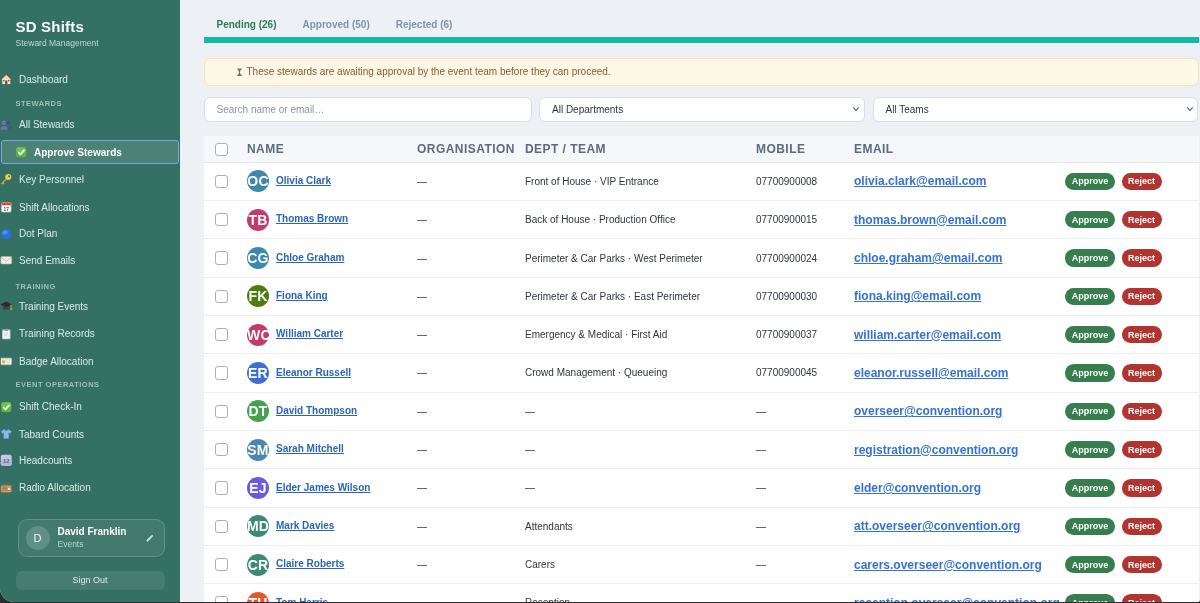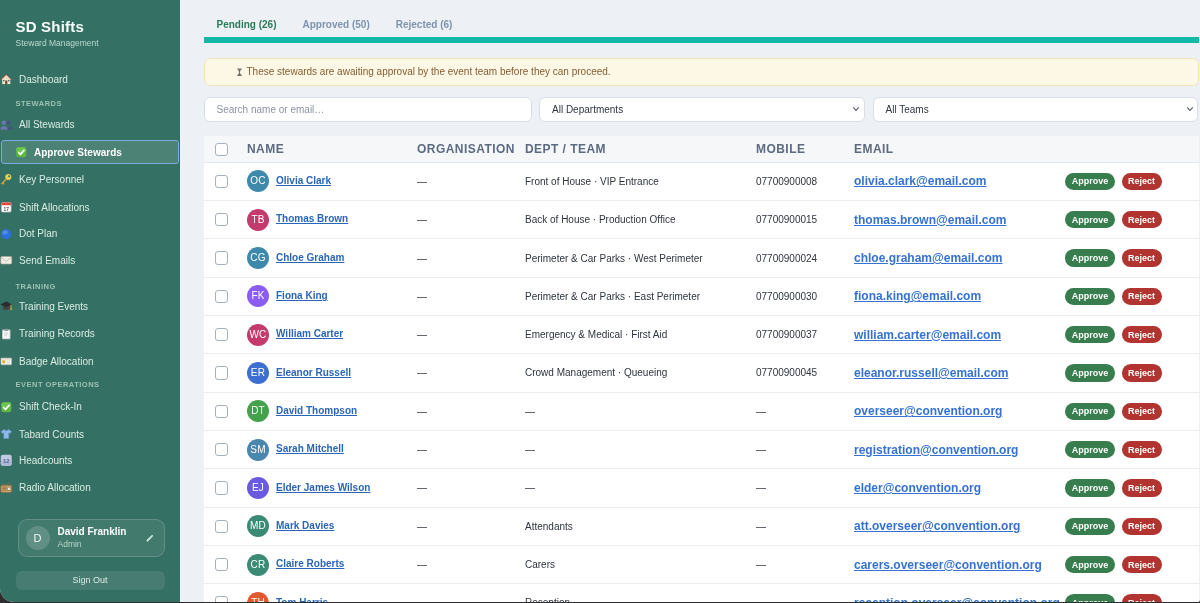--- a/index.html
+++ b/index.html
@@ -43,21 +43,21 @@
 tbody tr { height:38.33px; }
 td { border-bottom:1px solid #e9edf2; font-size:10px; color:#2e3440; }
 .c-cb { width:43.5px; padding-left:11px; }
 .c-name { width:170px; }
 .c-org { width:108px; }
 .c-dept { width:231px; }
 .c-mob { width:98px; }
 .c-em { width:211px; }
 .c-act { width:134px; }
 .cb { display:inline-block; width:13.5px; height:13.5px; border:1.5px solid #a8b0bb; border-radius:3px; background:#fff; vertical-align:middle; }
-.av { display:inline-block; width:22px; height:22px; border-radius:50%; color:#fff; font-size:10px; font-weight:normal; text-align:center; line-height:22px; letter-spacing:.2px; vertical-align:middle; }
+.av { display:inline-block; width:22px; height:22px; border-radius:50%; color:#fff; font-size:14px; font-weight:bold; text-align:center; line-height:22px; letter-spacing:.2px; vertical-align:middle; }
 .nm { margin-left:7px; font-weight:bold; color:#2a66b8; font-size:10px; }
 a.nm, a.em { text-decoration:underline; }
 .em { color:#3572d2; font-size:12px;font-weight:bold; }
 .btn { display:inline-flex; align-items:center; justify-content:center; height:17.5px; border-radius:8.75px; color:#fff; font-size:9px; font-weight:bold; }
 .ap { width:50px; background:#377d4e; margin-right:6.5px; }
 .rj { width:40px; background:#b23430; }
 </style></head>
 <body>
 <div class="app">
 <main>
@@ -121,21 +121,21 @@
 <td class="c-cb"><span class="cb"></span></td>
 <td class="c-name"><span class="av" style="background:#3e88ab">CG</span><a class="nm" href="#">Chloe Graham</a></td>
 <td class="c-org">—</td>
 <td class="c-dept">Perimeter &amp; Car Parks · West Perimeter</td>
 <td class="c-mob">07700900024</td>
 <td class="c-em"><a class="em" href="#">chloe.graham@email.com</a></td>
 <td class="c-act"><span class="btn ap">Approve</span><span class="btn rj">Reject</span></td>
 </tr>
 <tr>
 <td class="c-cb"><span class="cb"></span></td>
-<td class="c-name"><span class="av" style="background:#8b5cf6">FK</span><a class="nm" href="#">Fiona King</a></td>
+<td class="c-name"><span class="av" style="background:#4d7c0f">FK</span><a class="nm" href="#">Fiona King</a></td>
 <td class="c-org">—</td>
 <td class="c-dept">Perimeter &amp; Car Parks · East Perimeter</td>
 <td class="c-mob">07700900030</td>
 <td class="c-em"><a class="em" href="#">fiona.king@email.com</a></td>
 <td class="c-act"><span class="btn ap">Approve</span><span class="btn rj">Reject</span></td>
 </tr>
 <tr>
 <td class="c-cb"><span class="cb"></span></td>
 <td class="c-name"><span class="av" style="background:#c43a6c">WC</span><a class="nm" href="#">William Carter</a></td>
 <td class="c-org">—</td>
@@ -334,21 +334,21 @@
             <circle cx="11.6" cy="8.7" r="2.3" fill="#f0e3cc" stroke="#8a6b42" stroke-width=".7"></circle>
             <path d="M2.8 6.4h5.6M2.8 8.4h5.6M2.8 10.4h5.6" stroke="#8a6b42" stroke-width=".9"></path>
           </svg>
           <span>Radio Allocation</span>
         </a>
 </nav>
 <div class="usercard">
 <div class="uav">D</div>
 <div class="uinfo">
           <div class="un">David Franklin</div>
-          <div class="ur">Admin</div>
+          <div class="ur">Events</div>
         </div>
 <svg class="pencil" viewBox="0 0 12 12">
           <path d="M3 9 8.6 3.4" stroke="#cfe4da" stroke-width="2.2" stroke-linecap="round"></path>
           <path d="M2.2 10.2l1.7-.5-1.2-1.2z" fill="#cfe4da"></path>
         </svg>
 </div>
 <div class="signout">Sign Out</div>
 </aside>
 </div>
 </body></html>

